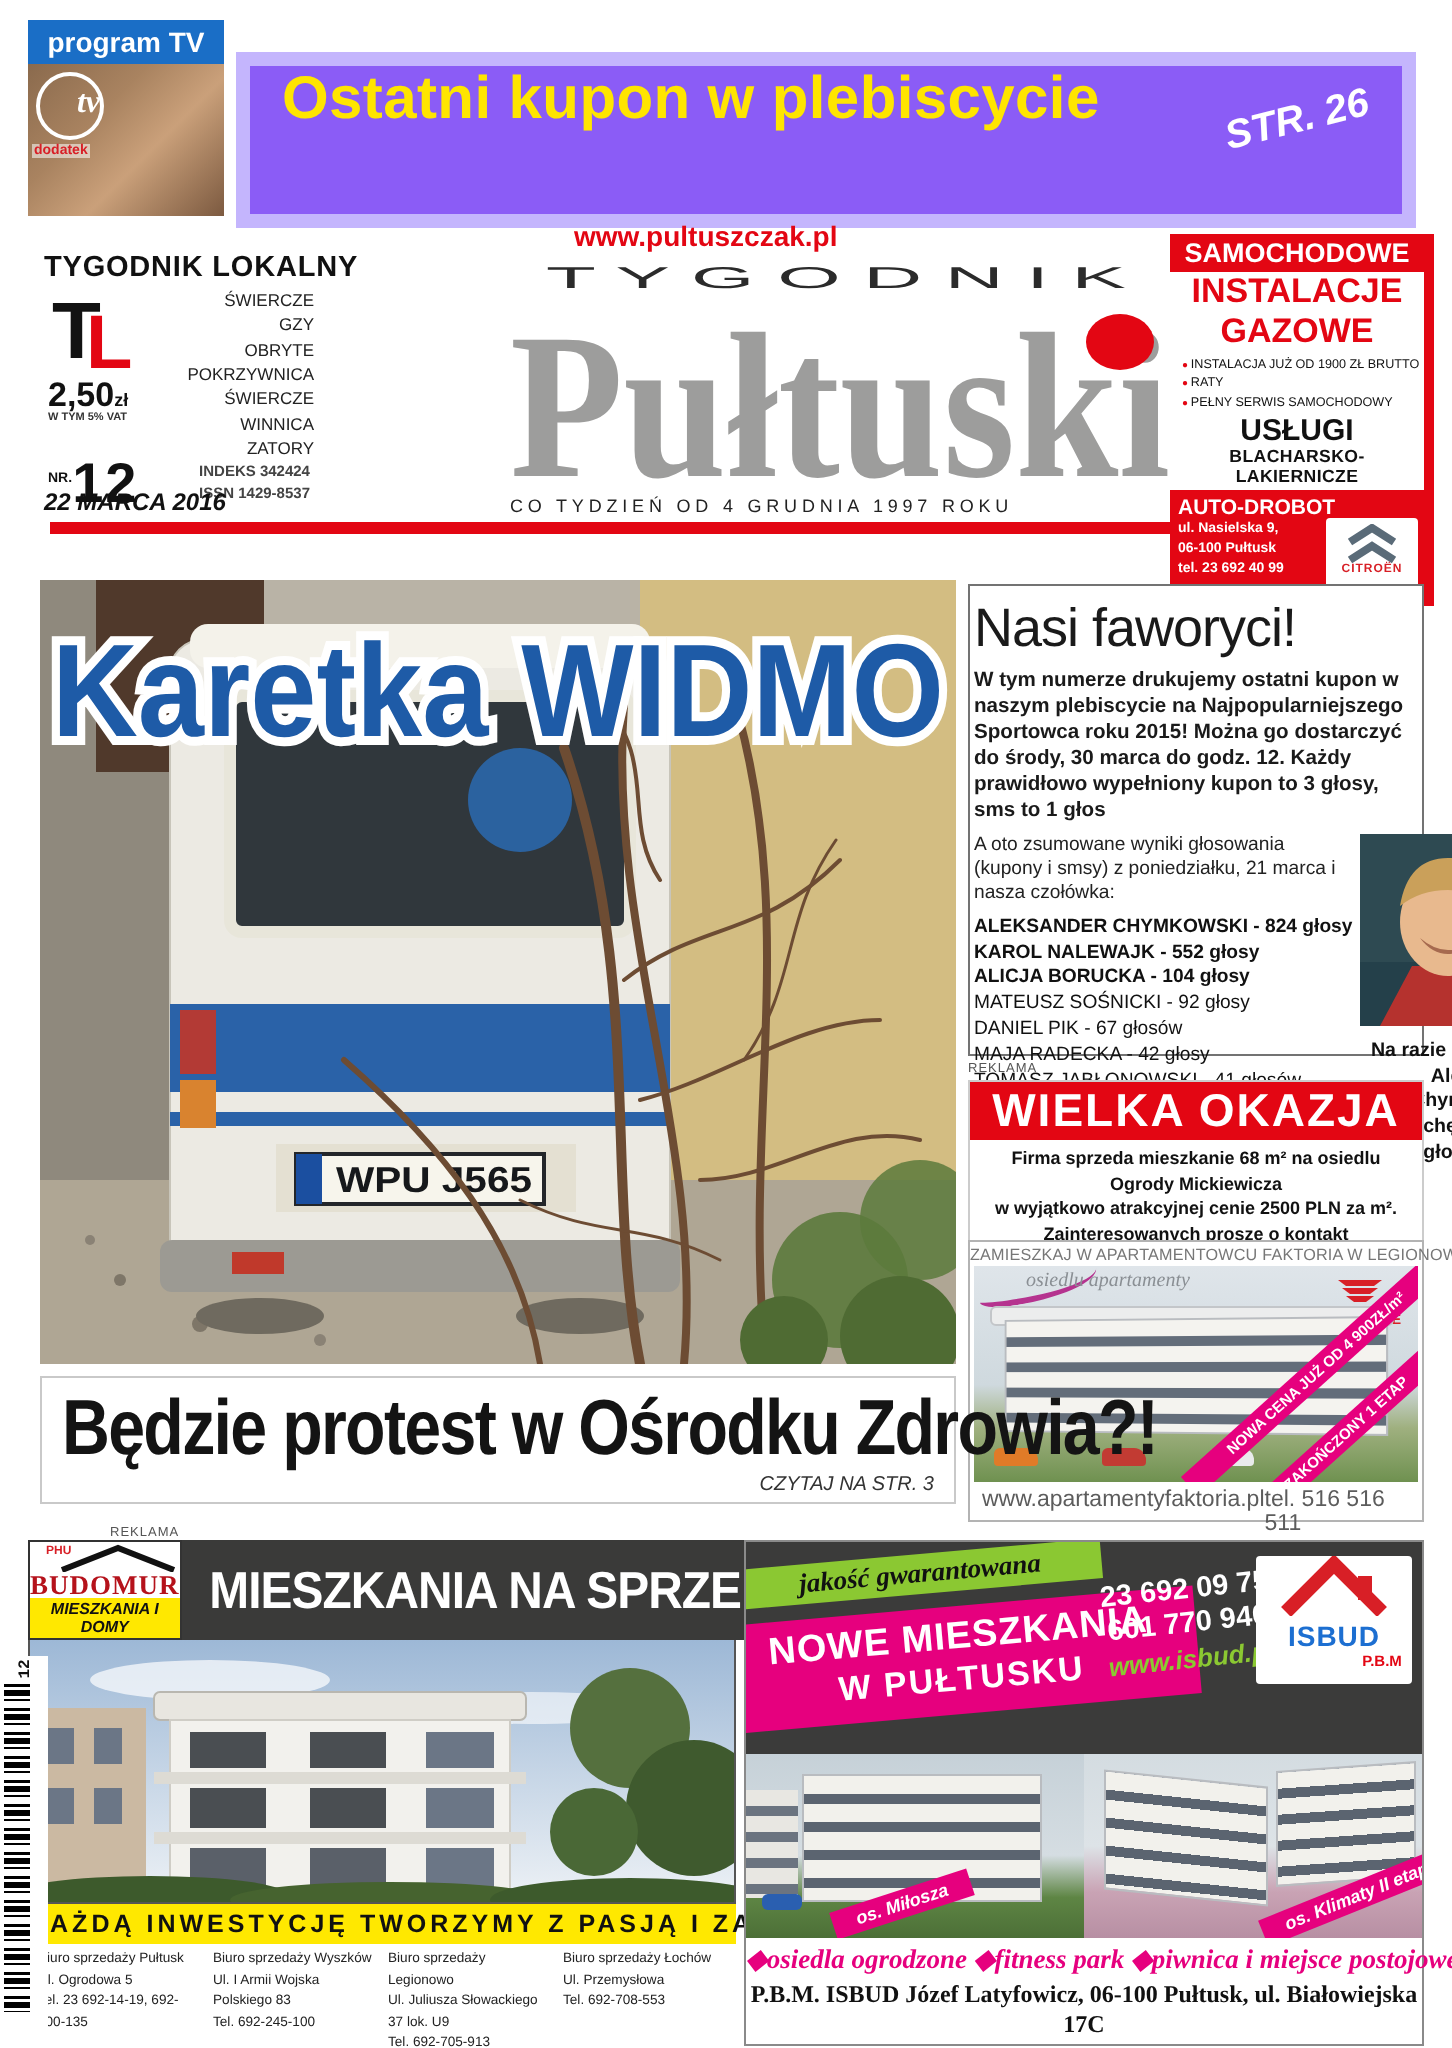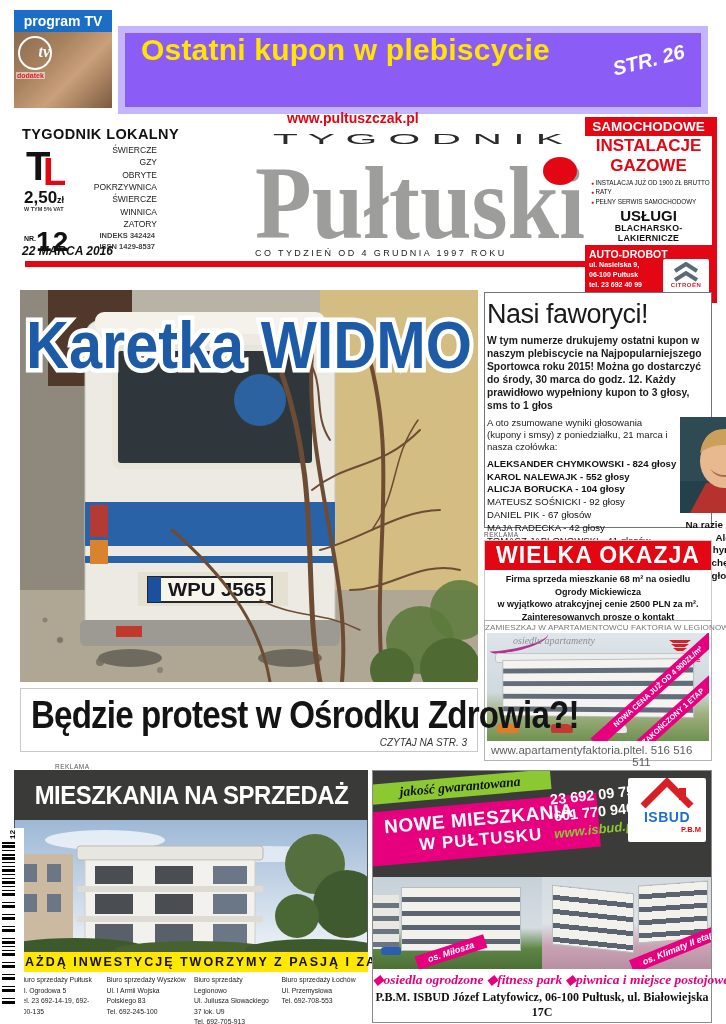--- a/index.html
+++ b/index.html
@@ -348,20 +348,29 @@
 
   <div class="abs" id="protest">
     <div class="h">Będzie protest w Ośrodku Zdrowia?!</div>
     <div class="rm">CZYTAJ NA STR. 3</div>
   </div>
 
   <div class="abs reklama" id="rek2">REKLAMA</div>
 
   <div class="abs" id="budomur">
     <div id="bud-hdr">
+      <div id="bud-logo">
+        <div class="phu">PHU</div>
+        <svg width="60" height="14" viewBox="0 0 60 14" style="position:absolute;left:14px;top:1px;">
+          <path d="M2 13 L30 2 L58 13" fill="none" stroke="#111" stroke-width="3"></path>
+        </svg>
+        <div class="nm">BUDOMUR</div>
+        <div class="web">www.budomur.pl</div>
+        <div class="band">MIESZKANIA I DOMY</div>
+      </div>
       <div id="bud-banner">
           <span>MIESZKANIA NA SPRZEDAŻ</span>
         </div>
     </div>
     <div id="bud-img">
       <svg width="352" height="132" viewBox="0 0 352 132">
         <defs>
           <linearGradient id="sky" x1="0" y1="0" x2="0" y2="1">
             <stop offset="0" stop-color="#9db8d6"></stop>
               <stop offset="1" stop-color="#eef2f6"></stop>

